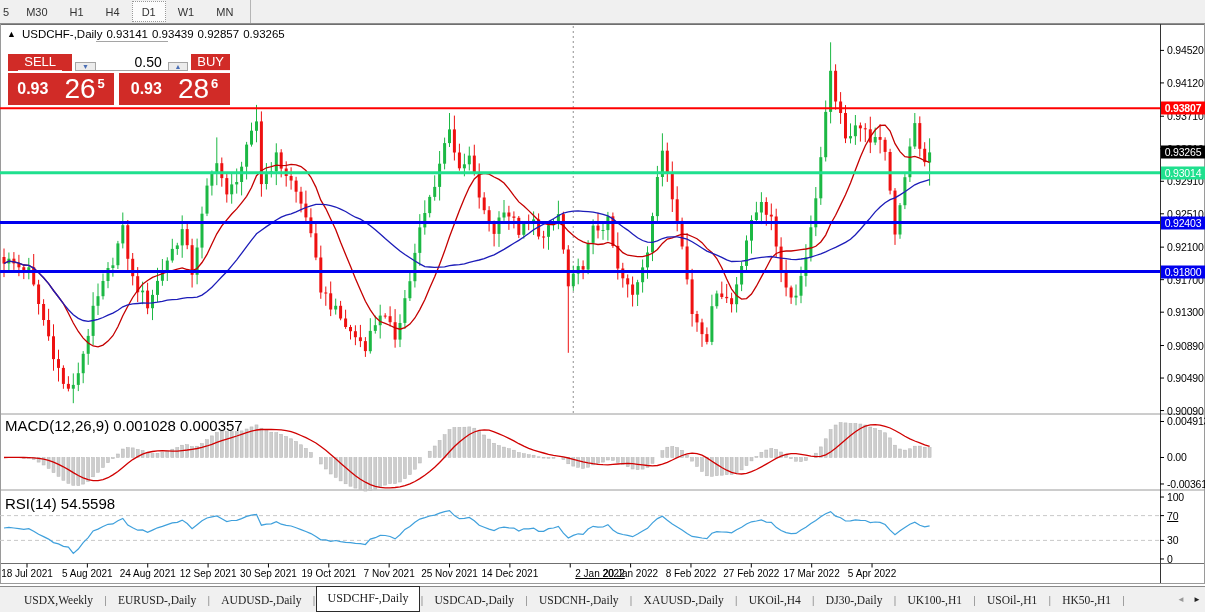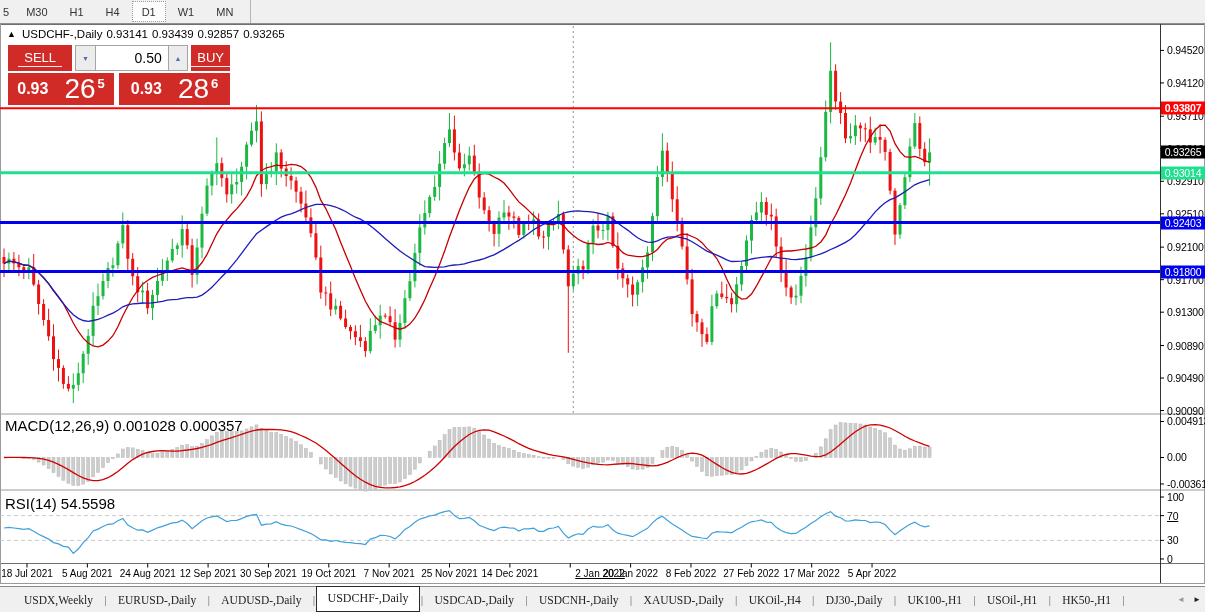--- a/index.html
+++ b/index.html
@@ -14,30 +14,30 @@
   .tf-btn.active{background:#fcfcfc;border:1px dotted #999;}
   .tf-sep-tall{width:1px;height:23px;background:#b5b5b5;margin-left:6px;}
   
   svg#chart-svg{position:absolute;top:0;left:0;z-index:1;}
   
   .sym-header{position:absolute;top:28px;left:7px;z-index:3;font-size:11.5px;color:#000;white-space:nowrap;}
   .sym-header .tri{font-size:9px;margin-right:6px;position:relative;top:-1px;}
   .sym-header span{margin-right:4px;}
   
   .order{position:absolute;left:8px;top:45px;z-index:4;width:222px;}
-  .order-row1{display:flex;height:26px;}
+  .order-row1{display:flex;height:26px;align-items:flex-end;}
   .btn-red{background:#d12b27;color:#fff;display:flex;align-items:center;justify-content:center;
            font-size:13px;cursor:pointer;}
   .btn-sell{width:66px;margin-right:3px;}
   .btn-buy{flex:1;margin-left:3px;}
   .ul{border-bottom:1px solid rgba(255,255,255,.9);padding:0 6px 1px;}
   .spin-btn{width:19px;background:#ececec;border:1px solid #a5a5a5;color:#4a6fb5;font-size:7px;
             display:flex;align-items:center;justify-content:center;cursor:pointer;}
   .vol{width:66px;border:1px solid #a5a5a5;border-left:none;border-right:none;font-size:14px;
-       color:#000;text-align:right;padding:0 6px 0 0;background:#fff;outline:none;
+       color:#000;text-align:right;padding:12px 6px 0 0;background:#fff;outline:none;
        font-family:"Liberation Sans",sans-serif;}
   .order-row2{display:flex;height:32px;margin-top:2px;}
   .price-box{background:#d12b27;color:#fff;display:flex;align-items:baseline;justify-content:center;}
   .pb-left{width:106px;margin-right:5px;}
   .pb-right{flex:1;}
   .pb-small{font-size:16px;font-weight:bold;margin-right:16px;position:relative;top:-4px;}
   .pb-big{font-size:28px;line-height:32px;font-weight:400;}
   .pb-sup{font-size:13px;font-weight:bold;margin-left:2px;position:relative;top:-10px;}
   
   .pane-h{position:absolute;left:5px;z-index:3;font-size:15px;color:#000;white-space:nowrap;}

